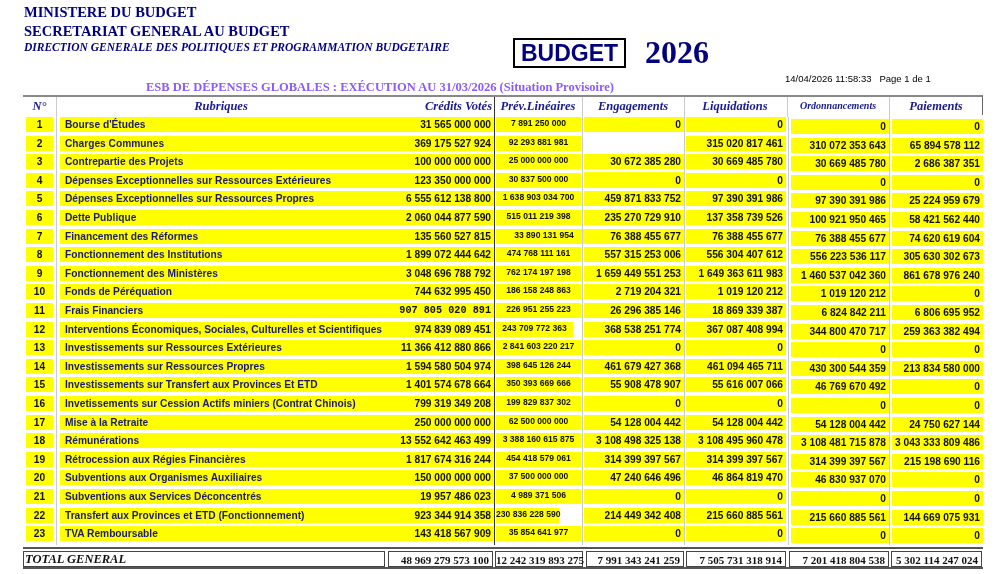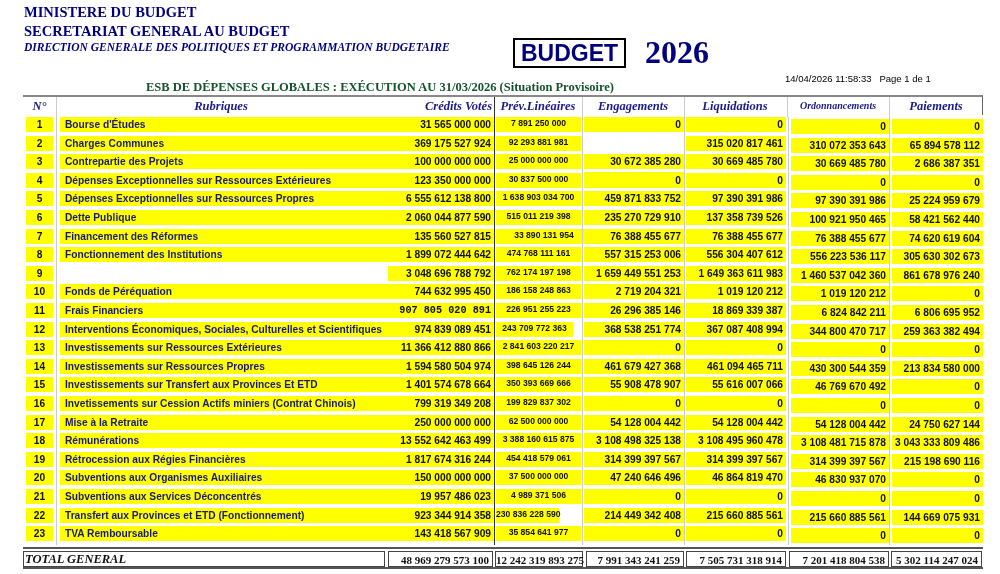--- a/index.html
+++ b/index.html
@@ -2,21 +2,21 @@
 <html><head>
 <meta charset="utf-8">
 <style>
   html, body { margin:0; padding:0; background:#ffffff; }
   body { width:1000px; height:574px; position:relative; overflow:hidden; font-family:"Liberation Sans", sans-serif; }
   .hdr1 { position:absolute; left:24px; top:4px; font-family:"Liberation Serif", serif; font-weight:bold; font-size:14.5px; color:#000080; }
   .hdr2 { position:absolute; left:24px; top:23px; font-family:"Liberation Serif", serif; font-weight:bold; font-size:14.5px; color:#000080; }
   .hdr3 { position:absolute; left:24px; top:41px; font-family:"Liberation Serif", serif; font-weight:bold; font-style:italic; font-size:11.5px; color:#000080; }
   .budget-box { position:absolute; left:513px; top:38px; border:2px solid #000; padding:0 6px; height:26px; line-height:27px; font-family:"Liberation Sans", sans-serif; font-weight:bold; font-size:23px; color:#000080; }
   .budget-year { position:absolute; left:645px; top:38px; line-height:28px; font-family:"Liberation Serif", serif; font-weight:bold; font-size:32px; color:#000080; }
-  .subtitle { position:absolute; left:146px; top:80px; font-family:"Liberation Serif", serif; font-weight:bold; font-size:12.5px; color:#14532d; white-space:nowrap; }
+  .subtitle { position:absolute; left:146px; top:80px; font-family:"Liberation Serif", serif; font-weight:bold; font-size:12.5px; color:#8b5cf6; white-space:nowrap; }
   .stamp { position:absolute; left:785px; top:73px; font-size:9.5px; color:#000; white-space:nowrap; }
   .stamp span { margin-right:8px; }
 
   .thead { position:absolute; left:23px; top:95px; width:960px; height:20px; border-top:2px solid #888; border-right:1px solid #666; box-sizing:border-box; }
   .th { position:absolute; top:0; height:18px; line-height:18px; font-family:"Liberation Serif", serif; font-weight:bold; font-style:italic; font-size:12.5px; color:#1a1a8c; text-align:center; white-space:nowrap; }
   .th.small { font-size:10px; }
   .vline { position:absolute; top:0; width:1px; background:#ccc; }
   .vline.dark { background:#333; }
 
   .rows { position:absolute; left:23px; top:117px; width:960px; }
@@ -138,20 +138,21 @@
       <div class="cell lbl" style="left: 37px; width: 328px;">Fonctionnement des Institutions</div>
       <div class="cell val" style="left: 365px; width: 106px;">1 899 072 444 642</div>
       <div class="cell prev" style="left: 473px; width: 85px;">474 768 111 161</div>
       <div class="cell val" style="left: 561px; width: 100px;">557 315 253 006</div>
       <div class="cell val" style="left: 663px; width: 100px;">556 304 407 612</div>
       <div class="cell val" style="left: 768px; width: 98px; top: 2px;">556 223 536 117</div>
       <div class="cell val" style="left: 869px; width: 91px; top: 2px;">305 630 302 673</div>
     </div>
     <div class="row" style="top: 148.8px; width: 960px;">
       <div class="cell num" style="left: 3px; width: 27px;">9</div>
+      <div class="cell lbl" style="left: 37px; width: 328px;">Fonctionnement des Ministères</div>
       <div class="cell val" style="left: 365px; width: 106px;">3 048 696 788 792</div>
       <div class="cell prev" style="left: 473px; width: 85px;">762 174 197 198</div>
       <div class="cell val" style="left: 561px; width: 100px;">1 659 449 551 253</div>
       <div class="cell val" style="left: 663px; width: 100px;">1 649 363 611 983</div>
       <div class="cell val" style="left: 768px; width: 98px; top: 2px;">1 460 537 042 360</div>
       <div class="cell val" style="left: 869px; width: 91px; top: 2px;">861 678 976 240</div>
     </div>
     <div class="row" style="top: 167.4px; width: 960px;">
       <div class="cell num" style="left: 3px; width: 27px;">10</div>
       <div class="cell lbl" style="left: 37px; width: 328px;">Fonds de Péréquation</div>

